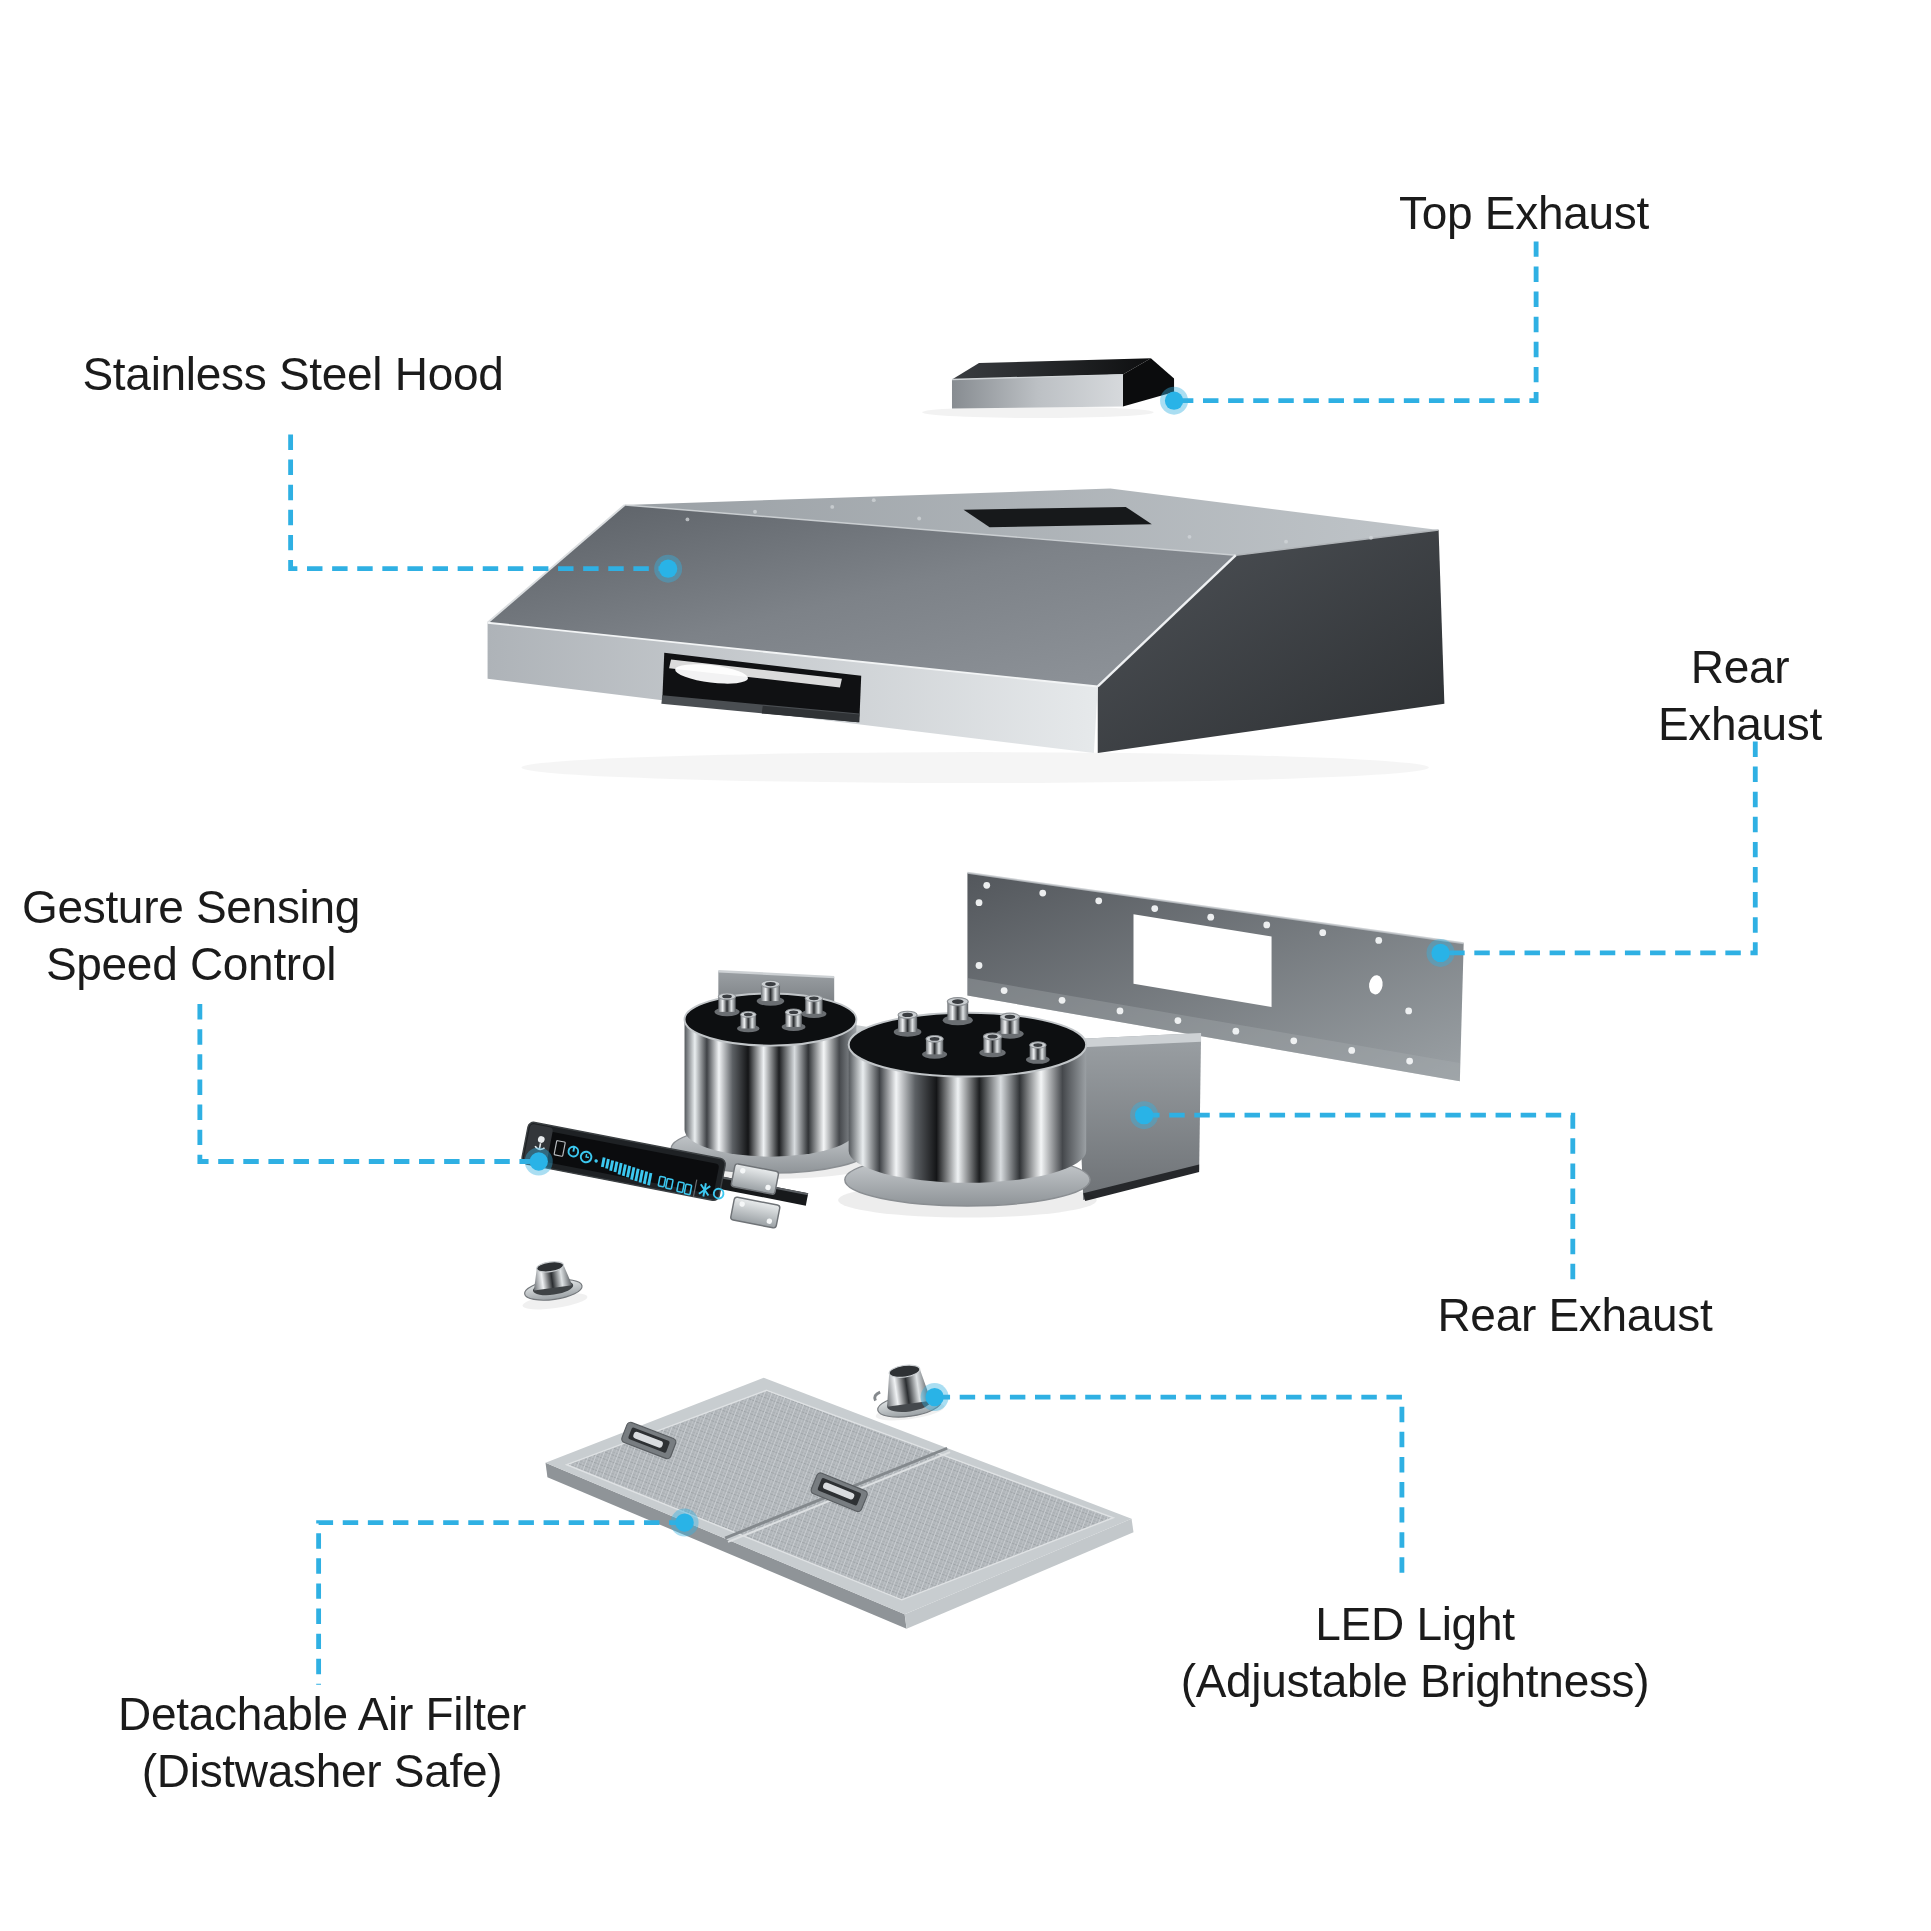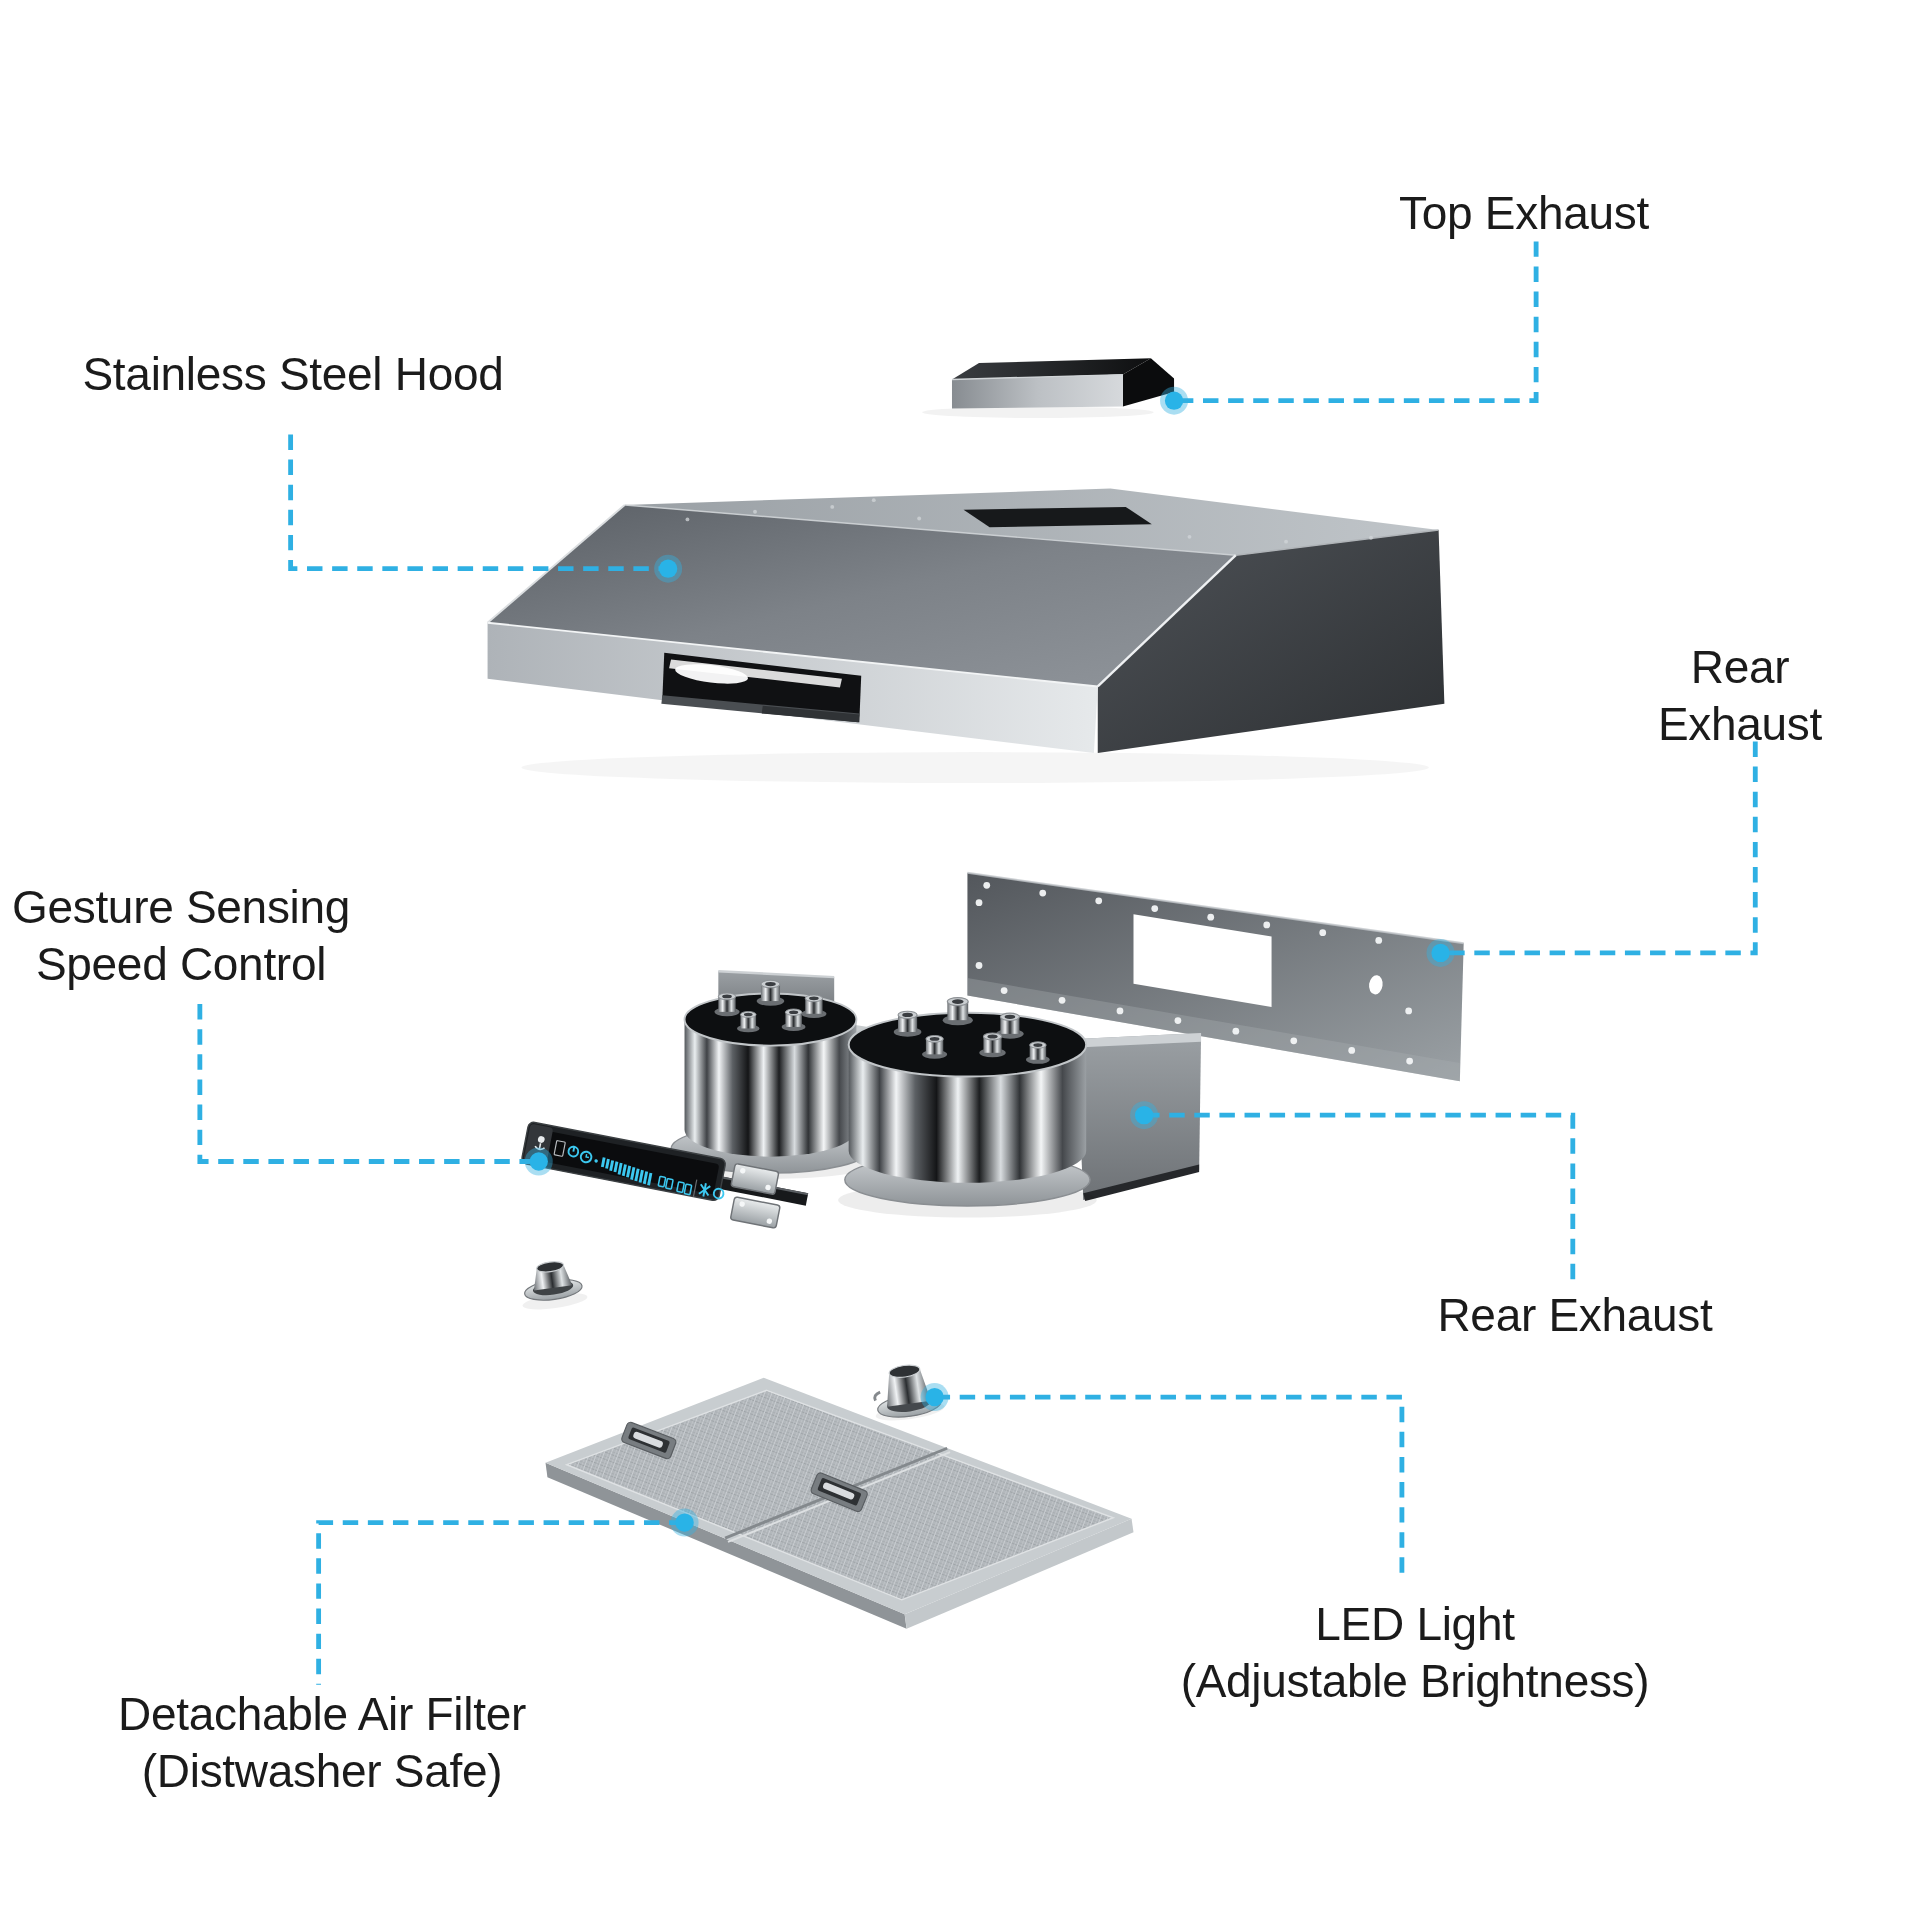--- a/index.html
+++ b/index.html
@@ -325,21 +325,21 @@
   </g>
   <g>
     <circle cx="709" cy="1577" r="14.5" fill="#35b1e0" opacity="0.42"></circle>
         <circle cx="709" cy="1577" r="9.5" fill="#29b3e7"></circle>
   </g>
 </svg>
 
   <div class="label" style="left:1524px;top:213px">Top Exhaust</div>
   <div class="label" style="left:293px;top:374px">Stainless Steel Hood</div>
   <div class="label" style="left:1740px;top:696px">Rear Exhaust</div>
-  <div class="label" style="left:181px;top:936px">Gesture Sensing
+  <div class="label" style="left:191px;top:936px">Gesture Sensing
 Speed Control</div>
   <div class="label" style="left:1575px;top:1315px">Rear Exhaust</div>
   <div class="label" style="left:322px;top:1743px">Detachable Air Filter
 (Distwasher Safe)</div>
   <div class="label" style="left:1415px;top:1653px">LED Light
 (Adjustable Brightness)</div>
 </div>
 
 
 </body></html>

